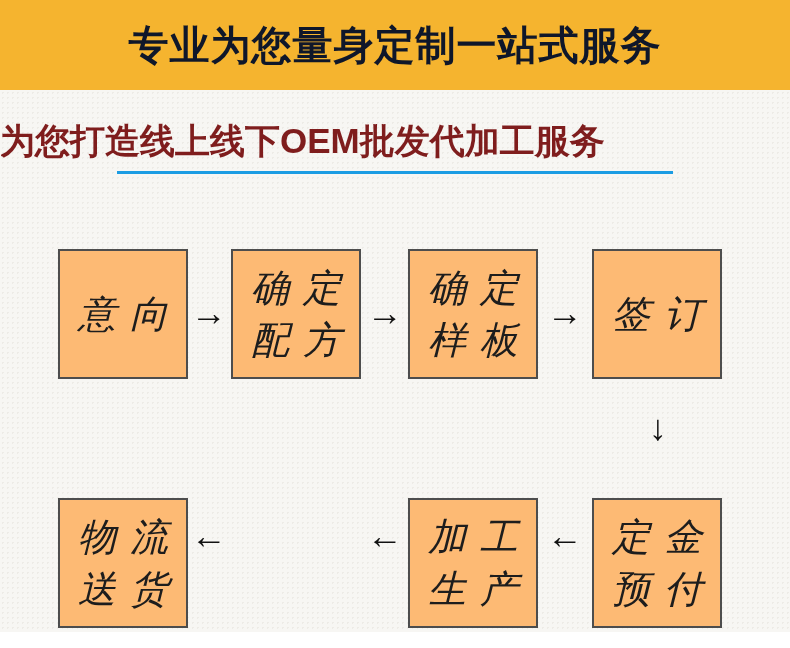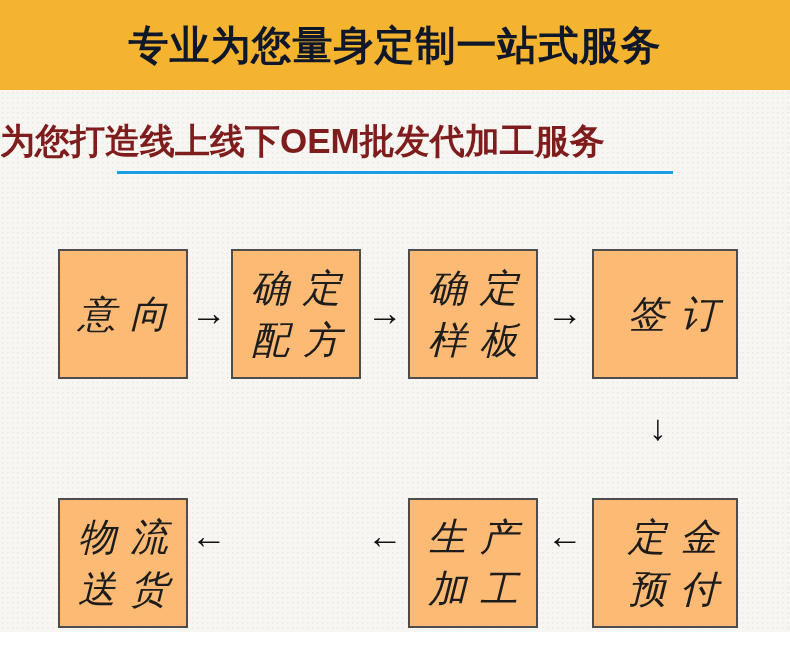--- a/index.html
+++ b/index.html
@@ -47,21 +47,21 @@
     letter-spacing:14px;padding-left:14px;white-space:nowrap;
   }
   .arrow{
     position:absolute;width:40px;height:40px;
     color:#111111;font-size:36px;font-weight:bold;line-height:40px;
     text-align:center;
   }
   
   .r1{top:249px;}
   .r2{top:498px;}
-  .c1{left:58px;} .c2{left:231px;} .c3{left:408px;} .c4{left:592px;padding-left:16px;}
+  .c1{left:58px;} .c2{left:231px;} .c3{left:408px;} .c4{left:592px;}
   
   .ar1{top:293px;}
   .ar2{top:516px;}
   .ag1{left:189px;} .ag2{left:365px;} .ag3{left:545px;}
   .arrow-down{left:638px;top:408px;}
 </style>
 </head>
 <body>
 
 <div class="page">
@@ -94,21 +94,21 @@
 
   <div class="arrow arrow-down">↓</div>
 
   <div class="step-box r2 c1">
     <div class="step-line">物流</div>
     <div class="step-line">送货</div>
   </div>
   <div class="arrow ar2 ag1">←</div>
   <div class="arrow ar2 ag2">←</div>
   <div class="step-box r2 c3">
+    <div class="step-line">加工</div>
     <div class="step-line">生产</div>
-    <div class="step-line">加工</div>
   </div>
   <div class="arrow ar2 ag3">←</div>
   <div class="step-box r2 c4">
     <div class="step-line">定金</div>
     <div class="step-line">预付</div>
   </div>
 </div>
 
 </body></html>

